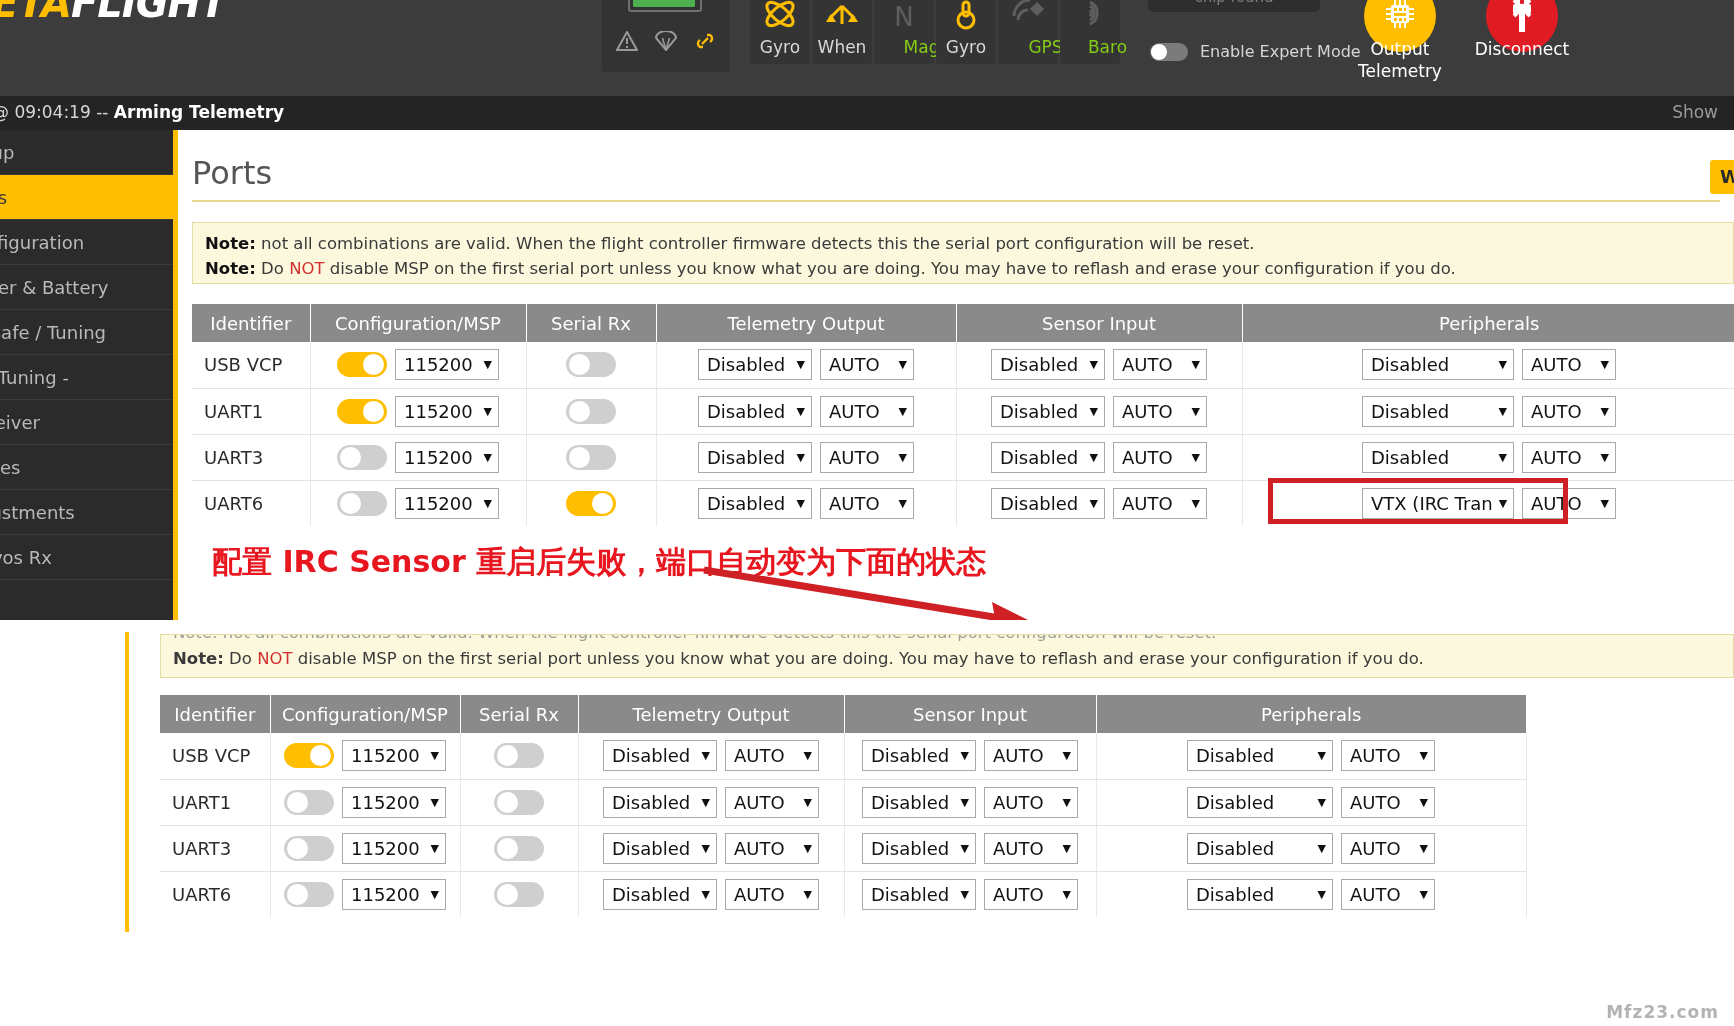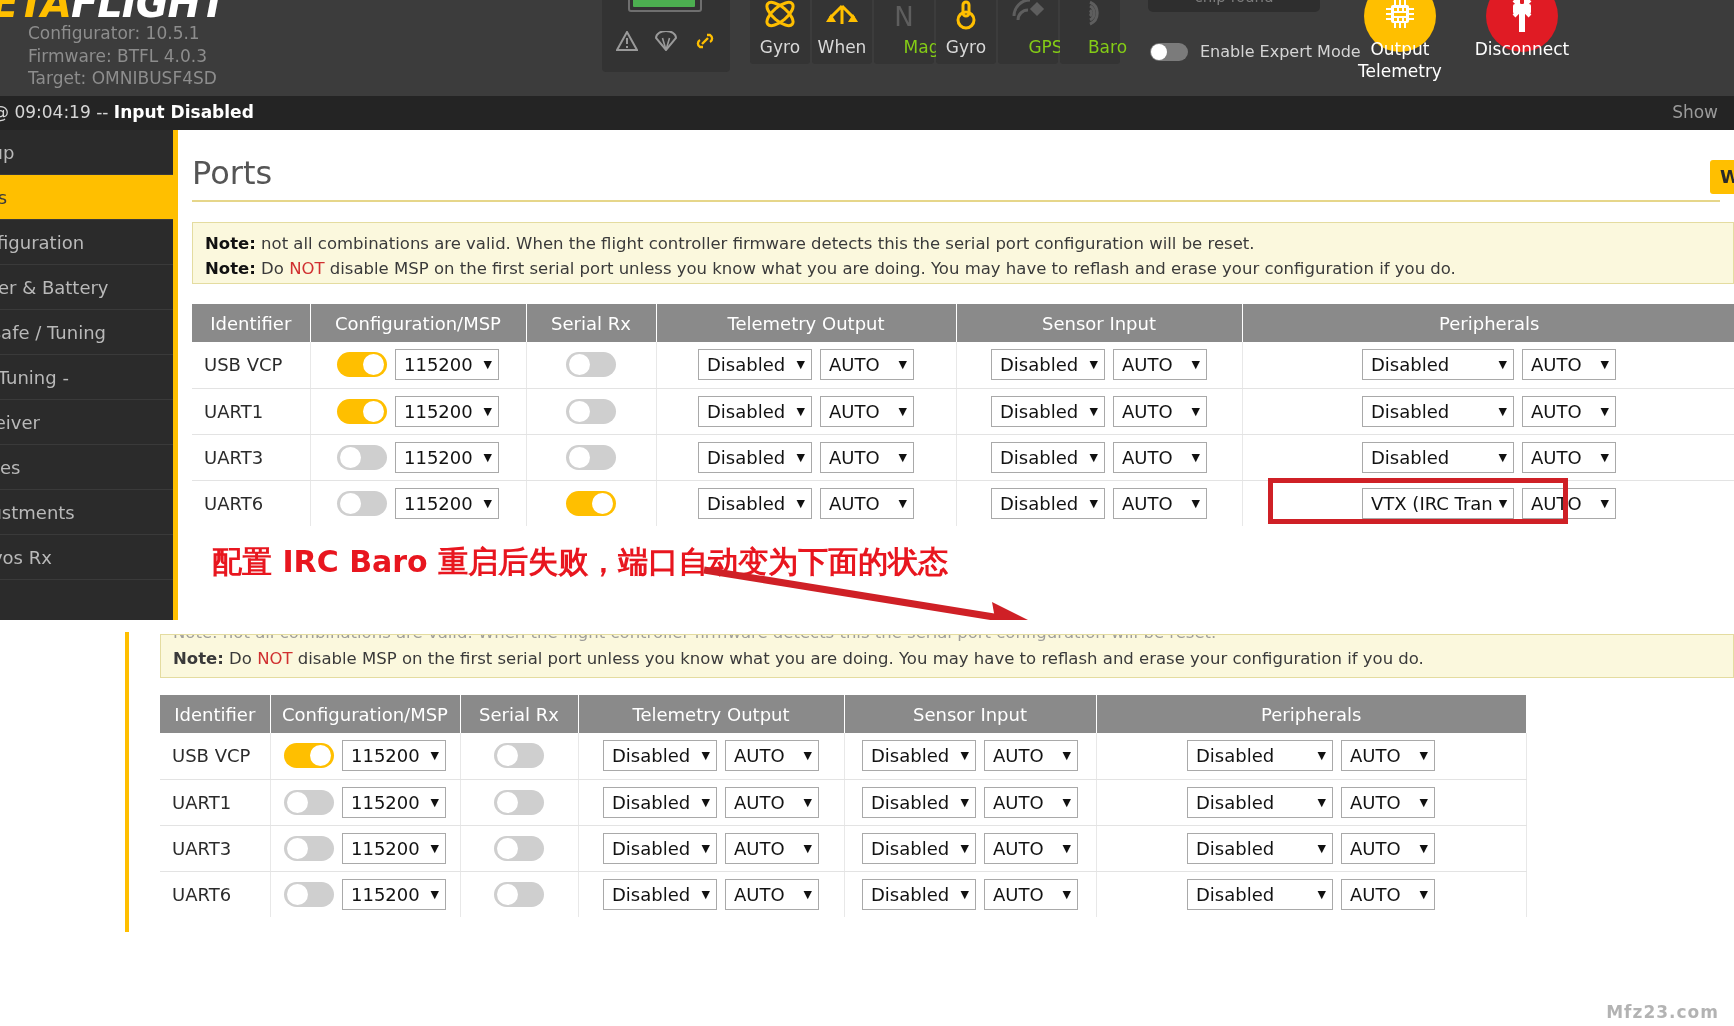--- a/index.html
+++ b/index.html
@@ -225,25 +225,20 @@
 
   <div class="header">
 
     <div class="logo-wrap">
 
       <div class="logo-text">
         <span class="logo-beta">BETA</span><span class="logo-flight">FLIGHT</span>
       </div>
     </div>
 
-    <div class="ver-block">
-      <div>Configurator: 10.5.1</div>
-      <div>Firmware: BTFL 4.0.3</div>
-      <div>Target: OMNIBUSF4SD</div>
-    </div>
 
     <div class="iconbox">
       <div class="batt">
         <div class="batt-fill"></div>
       </div>
       <div class="icon-row">
         <span>
           <svg width="22" height="20" viewBox="0 0 22 20">
               <path d="M11 1 L21 19 L1 19 Z" fill="none" stroke="#9a9a9a" stroke-width="2"></path>
               <rect x="10" y="7" width="2" height="6" fill="#9a9a9a"></rect>
@@ -367,21 +362,21 @@
             <rect x="24" y="4" width="4" height="9" fill="#ffffff"></rect>
             <path d="M14 8 L30 24 M30 8 L14 24" stroke="#ffffff" stroke-width="4"></path>
           </svg>
       </span>
     </div>
     <div class="btn-cap disc">Disconnect</div>
   </div>
 
   <div class="statusbar">
     <div class="txt">
-      <span>@ 09:04:19 -- </span><b>Input Disabled</b>
+      <span>@ 09:04:19 -- </span><b>Arming Telemetry</b>
     </div>
     <div class="show">Show</div>
   </div>
 
   <div class="sidebar" id="sidebar">
       <div class="side-item">
         <span class="sl">Setup</span>
       </div>
       <div class="side-item active">
         <span class="sl">Ports</span>
@@ -673,21 +668,21 @@
                 </span>
               </span>
             </td>
           </tr>
         </tbody>
       </table>
 
     <div class="redbox" style="left:1090px; top:348px; width:300px; height:46px;"></div>
   </div>
 
-  <div class="annot" style="left:212px; top:542px;">配置 IRC Baro 重启后失败，端口自动变为下面的状态</div>
+  <div class="annot" style="left:212px; top:542px;">配置 IRC Sensor 重启后失败，端口自动变为下面的状态</div>
 
   <svg class="arrow-svg" style="left:700px; top:566px;" width="340" height="70" viewBox="0 0 340 70">
     <path d="M4 4 L300 52" stroke="#cf2026" stroke-width="7" fill="none"></path>
     <path d="M336 58 L292 36 L296 58 Z" fill="#cf2026"></path>
   </svg>
 
   <div class="lower">
     <div class="lower-bar"></div>
     <div class="notebox2">
       <div class="ghost">Note: not all combinations are valid. When the flight controller firmware detects this the serial port configuration will be reset.</div>

